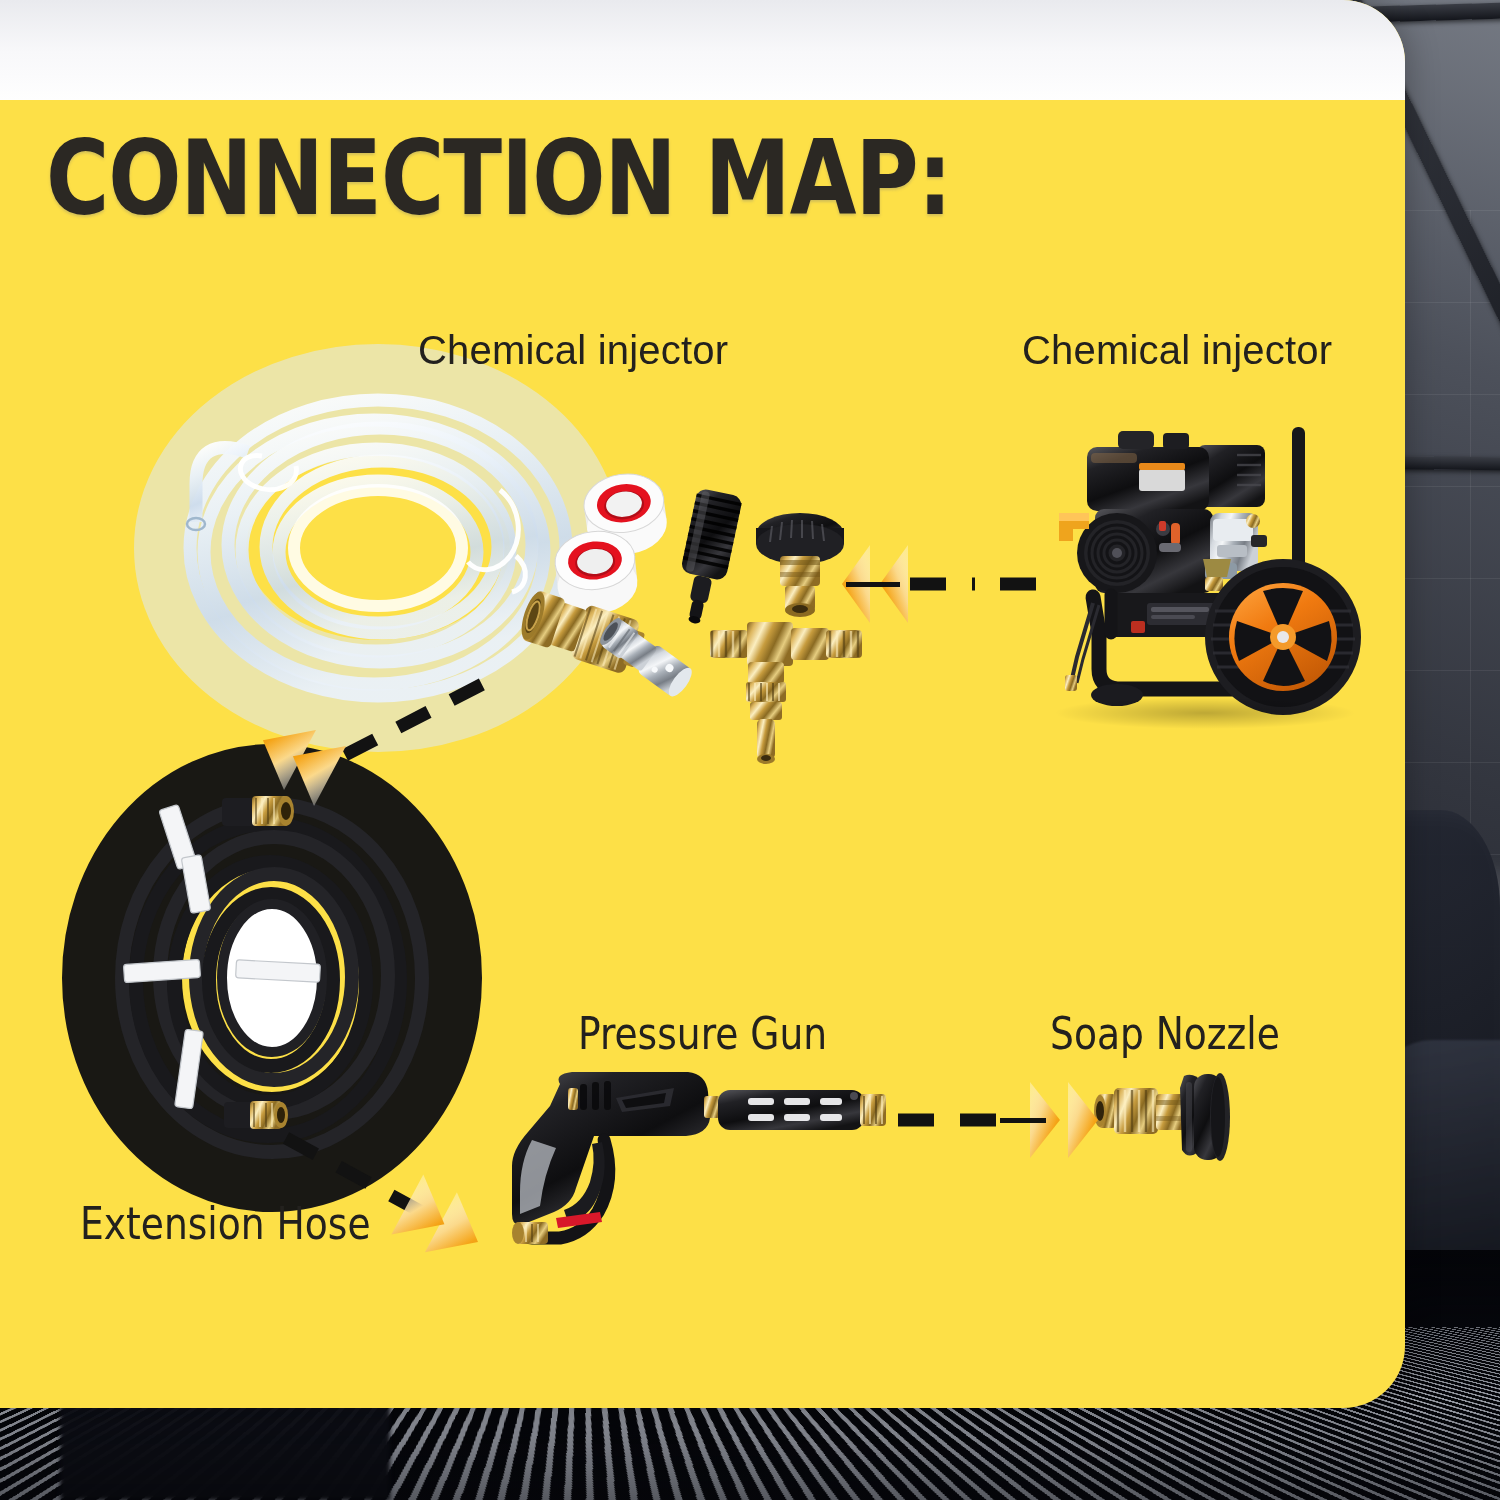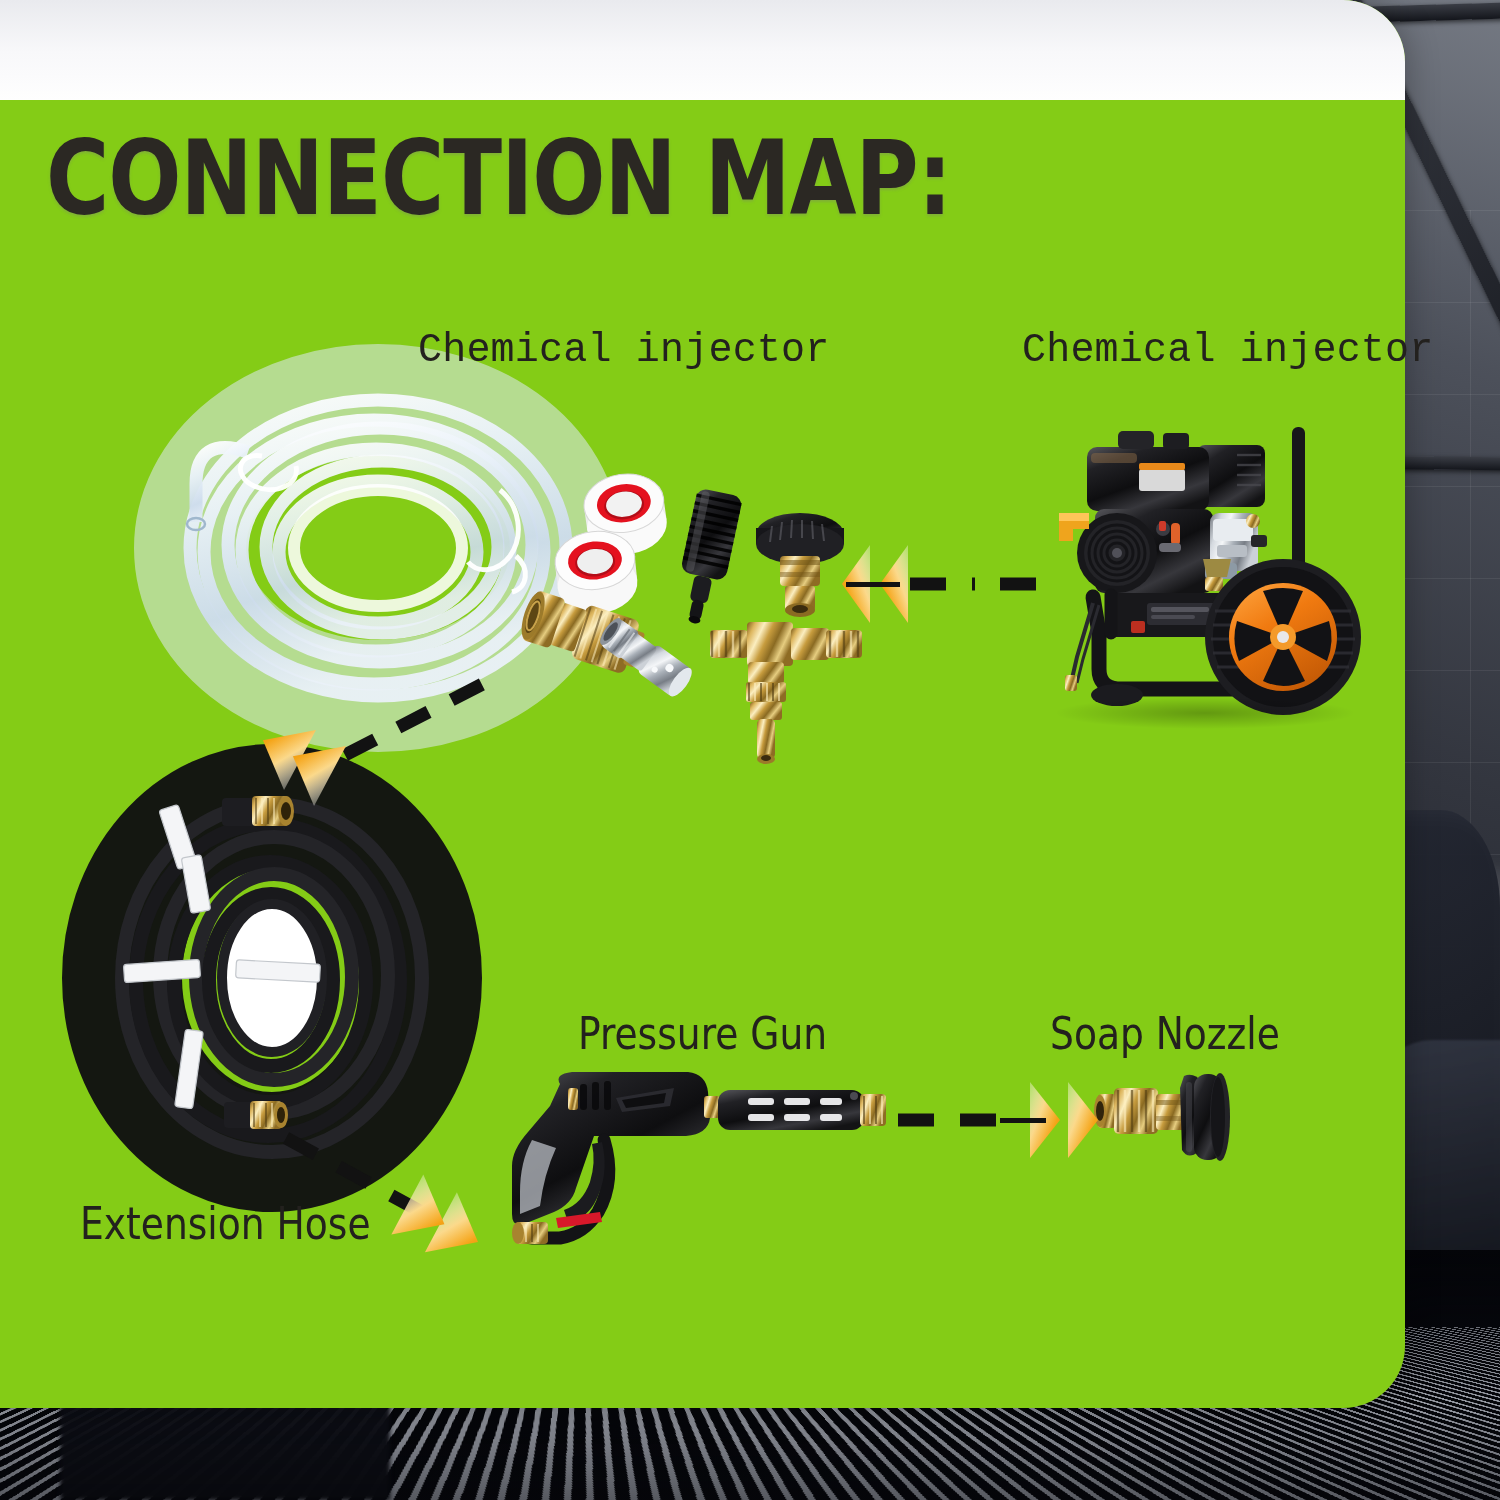--- a/index.html
+++ b/index.html
@@ -86,21 +86,21 @@
     background:linear-gradient(180deg,rgba(18,20,30,.9),rgba(8,9,14,1));
     border-radius:40% 30% 0 0;
     filter:blur(2px);
   }
 
   
   #card {
     position:absolute;
     left:0; top:0;
     width:1405px; height:1408px;
-    background:#84cc16;
+    background:#fde047;
     border-radius:0 62px 62px 0;
     box-shadow:0 0 34px rgba(0,0,0,.30);
   }
   .card-topfade {
     position:absolute; left:0; right:0; top:0; height:100px;
     background:linear-gradient(180deg,#e9eaee 0%,#f8f8fa 52%,#fefefe 100%);
     border-radius:0 62px 0 0;
   }
 
   
@@ -111,21 +111,21 @@
     color:#2b2823;
     transform:scaleX(.93); transform-origin:left center;
     text-shadow:0 2px 3px rgba(120,120,120,.32);
     white-space:nowrap;
   }
 
   
   .lbl {
     position:absolute; white-space:nowrap;
     color:#23211e; font-weight:400;
-    font-family:Liberation Mono, monospace;
+    font-family:Liberation Sans, sans-serif;
   }
   .lbl-a { font-size:40px; letter-spacing:.2px; }
   .lbl-b {
     font-size:44px; letter-spacing:0;
     font-family:"Liberation Sans Narrow","DejaVu Sans Condensed","Liberation Sans",sans-serif;
     transform:scaleX(.95); transform-origin:left center;
   }
   #lbl-chem-left  { left:418px; top:328px; }
   #lbl-chem-right { left:1022px; top:328px; }
   #lbl-press-gun  { left:578px; top:1008px; }

